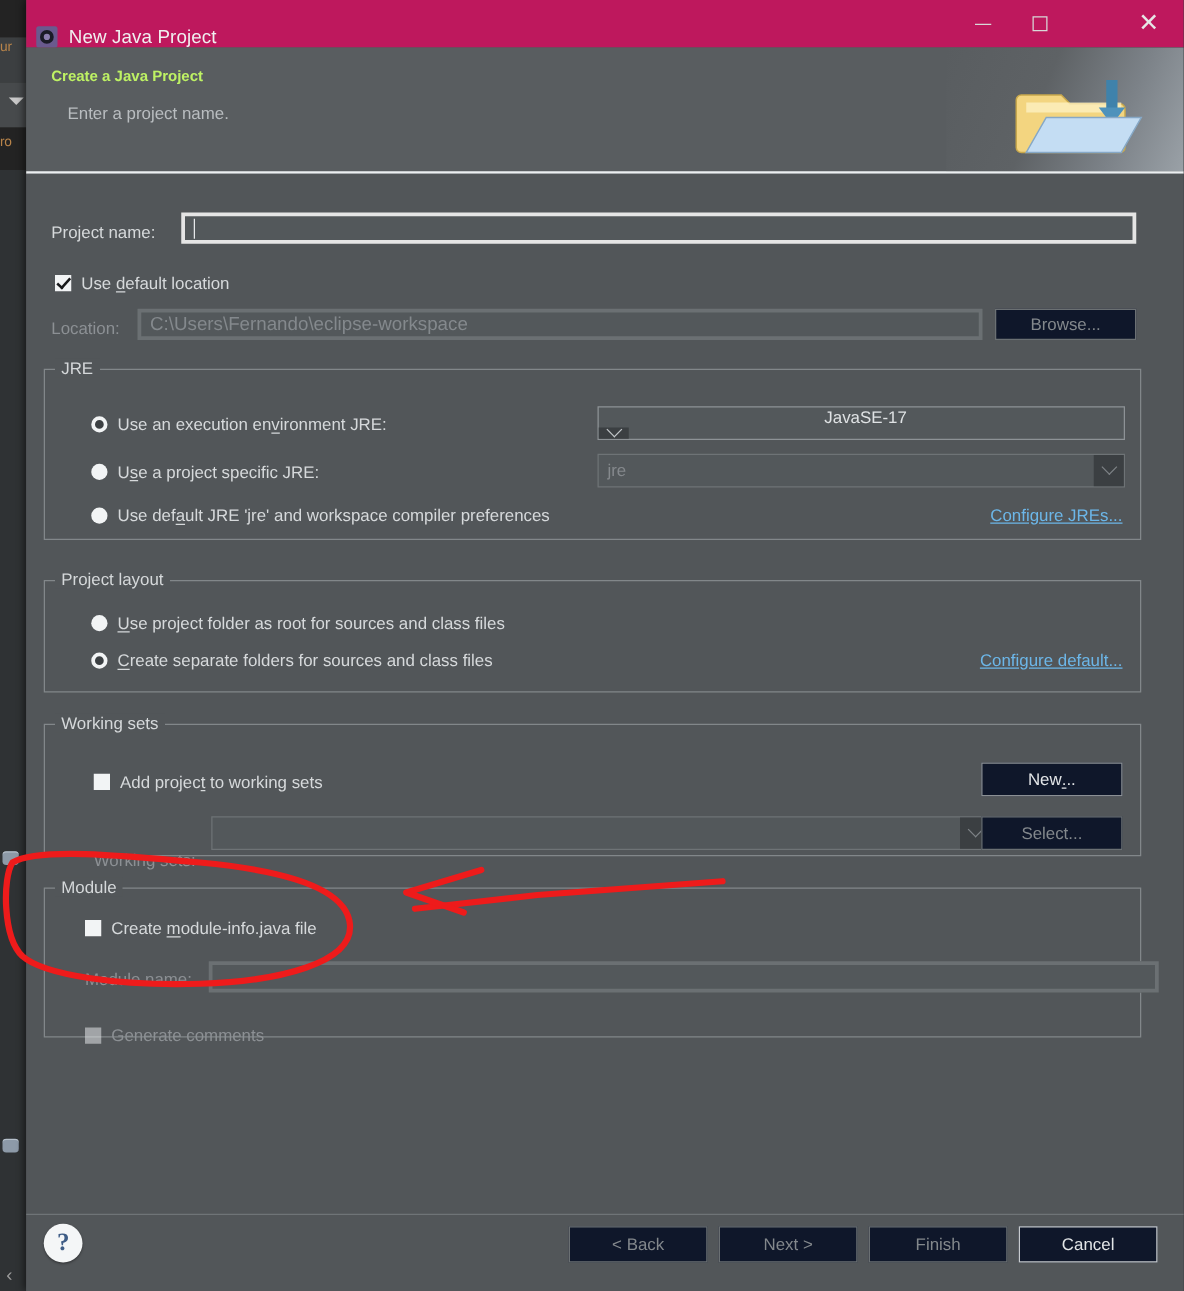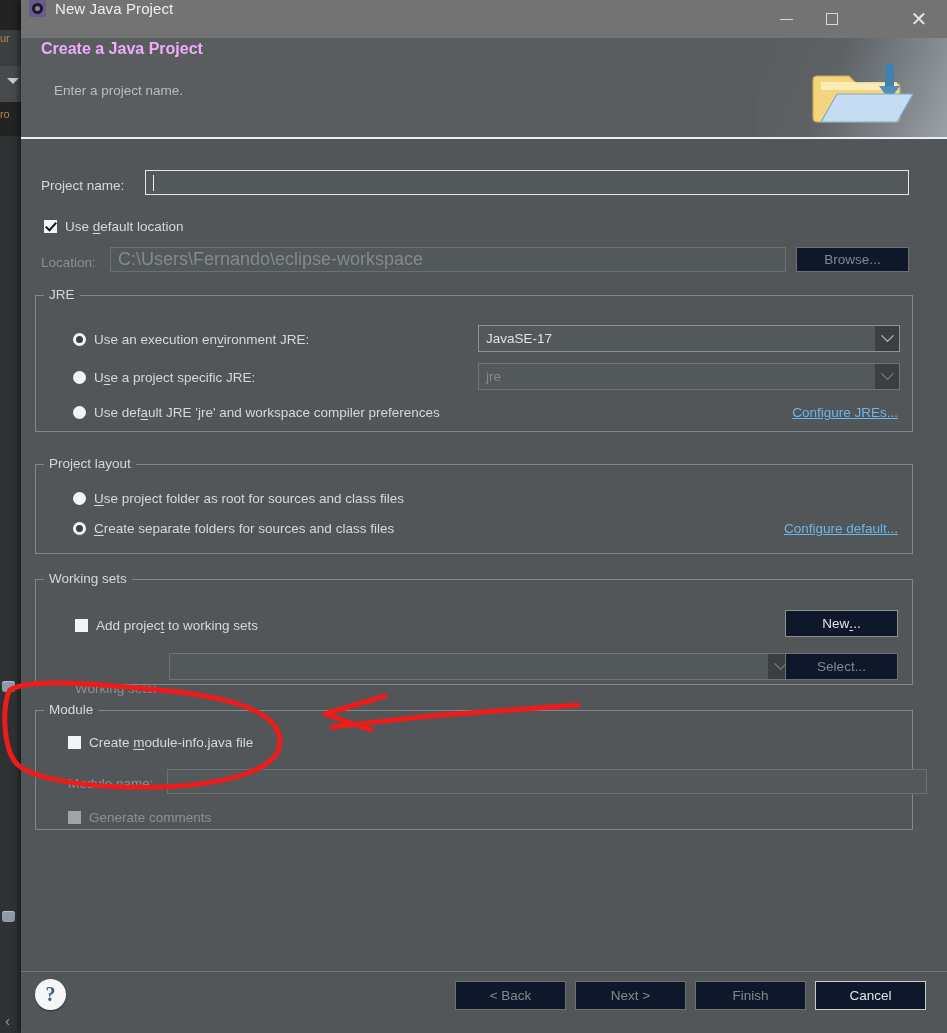--- a/index.html
+++ b/index.html
@@ -50,22 +50,22 @@
   #dialog {
     position: absolute; left: 21px; top: 0;
     width: 926px; height: 1033px;
     background: #525659;
     box-shadow: -2px 0 6px rgba(0,0,0,.55);
   }
 
   
   #titlebar {
     position: relative; height: 38px;
-    background: #737373;
-    display: flex; align-items: flex-start;
+    background: #be185d;
+    display: flex; align-items: flex-end;
   }
   #app-icon {
     width: 17px; height: 17px; margin-left: 8px; margin-right: 9px;
     background: #6a5a8e;
     border-radius: 2px;
     display: flex; align-items: center; justify-content: center;
     flex: none;
   }
   #app-icon .ring {
     width: 11px; height: 11px; border-radius: 50%;
@@ -89,22 +89,22 @@
   .gl-close { font-size: 20px; line-height: 1; font-weight: 300; color: #e6e6e6; }
 
   
   #header {
     position: relative; height: 99px;
     background: #595d60;
     border-bottom: 2px solid #eceff1;
     overflow: hidden;
   }
   #header-title {
-    position: absolute; left: 20px; top: 2px;
-    font-size: 16px; font-weight: bold; color: #f0abfc;
+    position: absolute; left: 20px; top: 16px;
+    font-size: 12px; font-weight: bold; color: #bef264;
   }
   #header-desc {
     position: absolute; left: 33px; top: 45px;
     font-size: 13.5px; color: #b9bdc0;
   }
   #header-image {
     position: absolute; right: 0px; top: 0px; width: 190px; height: 99px;
     background: linear-gradient(112deg, #595d60 0%, #5e6265 40%, #7c8288 72%, #9aa1a7 100%);
   }
   #banner-icon { position: absolute; right: 22px; top: 24px; }
@@ -115,23 +115,23 @@
     background: #525659;
   }
 
   
   .lbl { color: #d6d9db; font-size: 13.5px; }
   .lbl.dim { color: #8c9094; text-align: right; }
   .ul { text-decoration: underline; text-decoration-thickness: 1px; text-underline-offset: 2px; }
 
   .textfield {
     background: #53585b;
-    border: 1px solid #e5e5e5;
+    border: 3px solid #e5e5e5;
     box-sizing: border-box;
-    color: #d9dcde; font-size: 18px;
+    color: #d9dcde; font-size: 15px;
     display: flex; align-items: center; padding-left: 7px;
   }
   .textfield.disabled {
     border-color: #6b7073; color: #84898d; background: #53585b;
   }
   .caret {
     width: 1px; height: 16px; background: #e6e8ea;
   }
 
   
@@ -294,21 +294,21 @@
     </div>
     <div class="btn disabled" style="left:775px;top:108px;width:113px;height:25px;">Browse...</div>
 
     <div class="group" style="left:14px;top:156px;width:878px;height:137px;">
       <div class="group-title">JRE</div>
 
       <div class="opt-row" style="left:37px;top:36px;">
         <span class="radio selected"></span>
         <span class="lbl">Use an execution en<span class="ul">v</span>ironment JRE:</span>
       </div>
-      <div class="combo" style="left:442px;top:29px;width:422px;height:27px;">
+      <div class="combo" style="left:442px;top:29px;width:422px;height:27px;flex-direction:column;">
         <div class="cval">JavaSE-17</div>
         <div class="carrow">
             <span class="chev"></span>
           </div>
       </div>
 
       <div class="opt-row" style="left:37px;top:74px;">
         <span class="radio"></span>
         <span class="lbl">U<span class="ul">s</span>e a project specific JRE:</span>
       </div>
@@ -368,21 +368,21 @@
       <div class="opt-row" style="left:32px;top:24px;">
         <span class="check"></span>
         <span class="lbl">Create <span class="ul">m</span>odule-info.java file</span>
       </div>
 
       <div class="lbl dim" style="position:absolute;left:32px;top:65px;">Module name:</div>
       <div class="textfield disabled" style="position:absolute;left:131px;top:58px;width:760px;height:25px;left:131px;">
         <span></span>
       </div>
 
-      <div class="opt-row" style="left:32px;top:99px;">
+      <div class="opt-row" style="left:32px;top:110px;">
         <span class="check disabled"></span>
         <span class="lbl dim">Generate comments</span>
       </div>
     </div>
 
     <div id="footer-sep"></div>
     <div id="help-icon">?</div>
 
     <div class="btn disabled" style="left:434px;top:842px;width:111px;height:29px;">&lt; Back</div>
     <div class="btn disabled" style="left:554px;top:842px;width:111px;height:29px;">Next &gt;</div>

